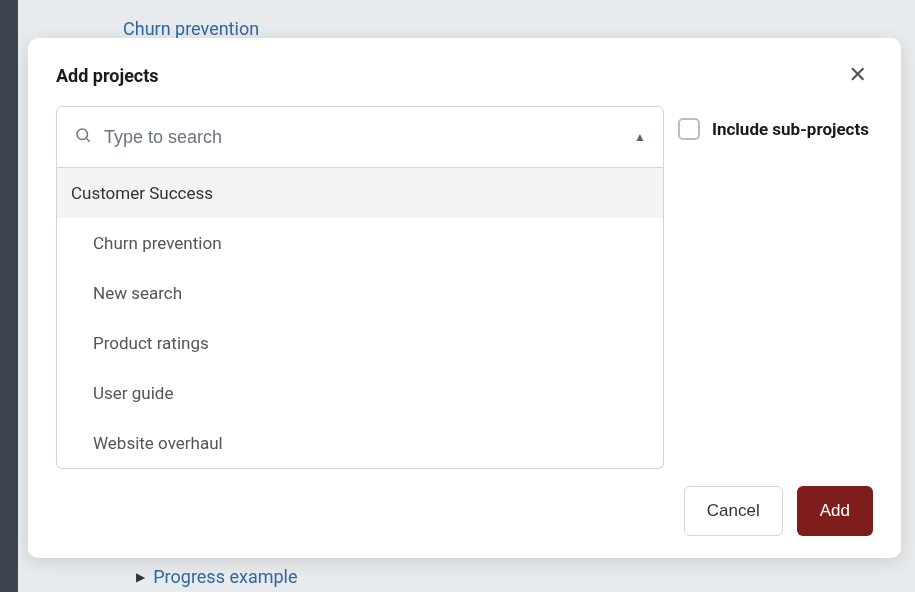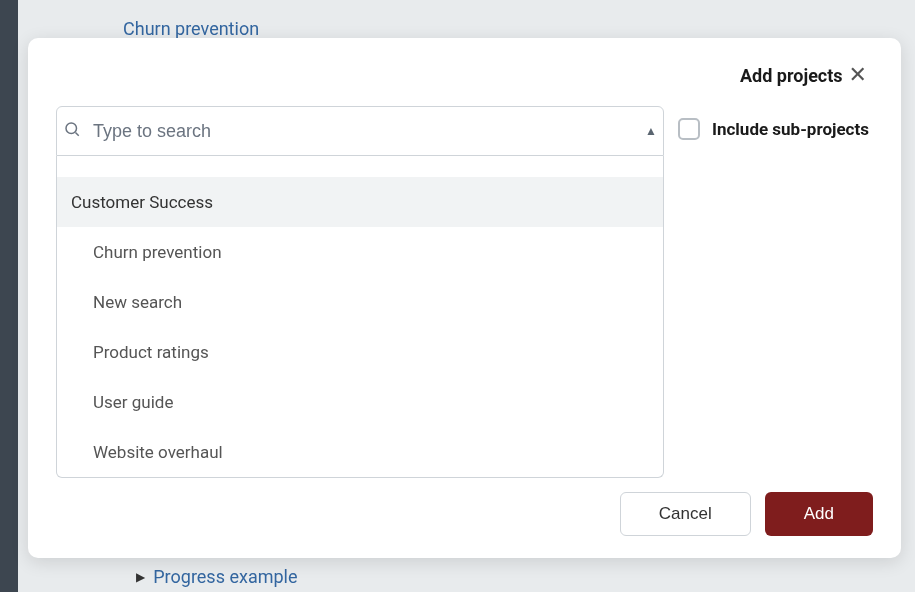--- a/index.html
+++ b/index.html
@@ -60,21 +60,21 @@
       background: #fff;
       border-radius: 10px;
       box-shadow: 0 4px 18px rgba(0,0,0,0.12);
       padding: 24px 28px 22px 28px;
       height: 520px;
       display: flex;
       flex-direction: column;
     }
     .modal-header {
       display: flex;
-      justify-content: flex-end;
+      justify-content: space-between;
       align-items: center;
       margin-bottom: 18px;
     }
     .modal-title {
       font-size: 18px;
       font-weight: 700;
       color: #1a1a1a;
     }
     .close-btn {
       font-size: 22px;
@@ -91,24 +91,24 @@
       gap: 14px;
       position: relative;
     }
     .search-wrap {
       position: relative;
       width: 608px;
     }
     .search-box {
       display: flex;
       align-items: center;
-      height: 50px;
+      height: 62px;
       border: 1px solid #cfd4d9;
       border-radius: 6px 6px 0 0;
-      padding: 0 6px;
+      padding: 0 17px;
       gap: 12px;
     }
     .search-icon svg {
       width: 18px;
       height: 18px;
       stroke: #6b7480;
     }
     .search-input {
       flex: 1;
       border: none;
@@ -132,21 +132,20 @@
     }
     .dd-item {
       padding: 15px 14px;
       font-size: 17px;
       color: #444;
       cursor: pointer;
     }
     .dd-item.top {
       background: #f1f3f4;
       color: #333;
-      margin-top: 21px;
     }
     .dd-item.sub {
       padding-left: 36px;
       color: #555;
     }
     .checkbox-wrap {
       display: flex;
       align-items: center;
       gap: 12px;
       margin-top: 12px;
@@ -164,22 +163,22 @@
       font-weight: 700;
       color: #1a1a1a;
     }
     .footer {
       margin-top: auto;
       display: flex;
       justify-content: flex-end;
       gap: 14px;
     }
     .btn {
-      height: 44px;
-      padding: 0 38px;
+      height: 50px;
+      padding: 0 22px;
       border-radius: 6px;
       font-size: 17px;
       cursor: pointer;
       border: 1px solid transparent;
     }
     .btn-cancel {
       background: #fff;
       border-color: #cfd4d9;
       color: #333;
     }

